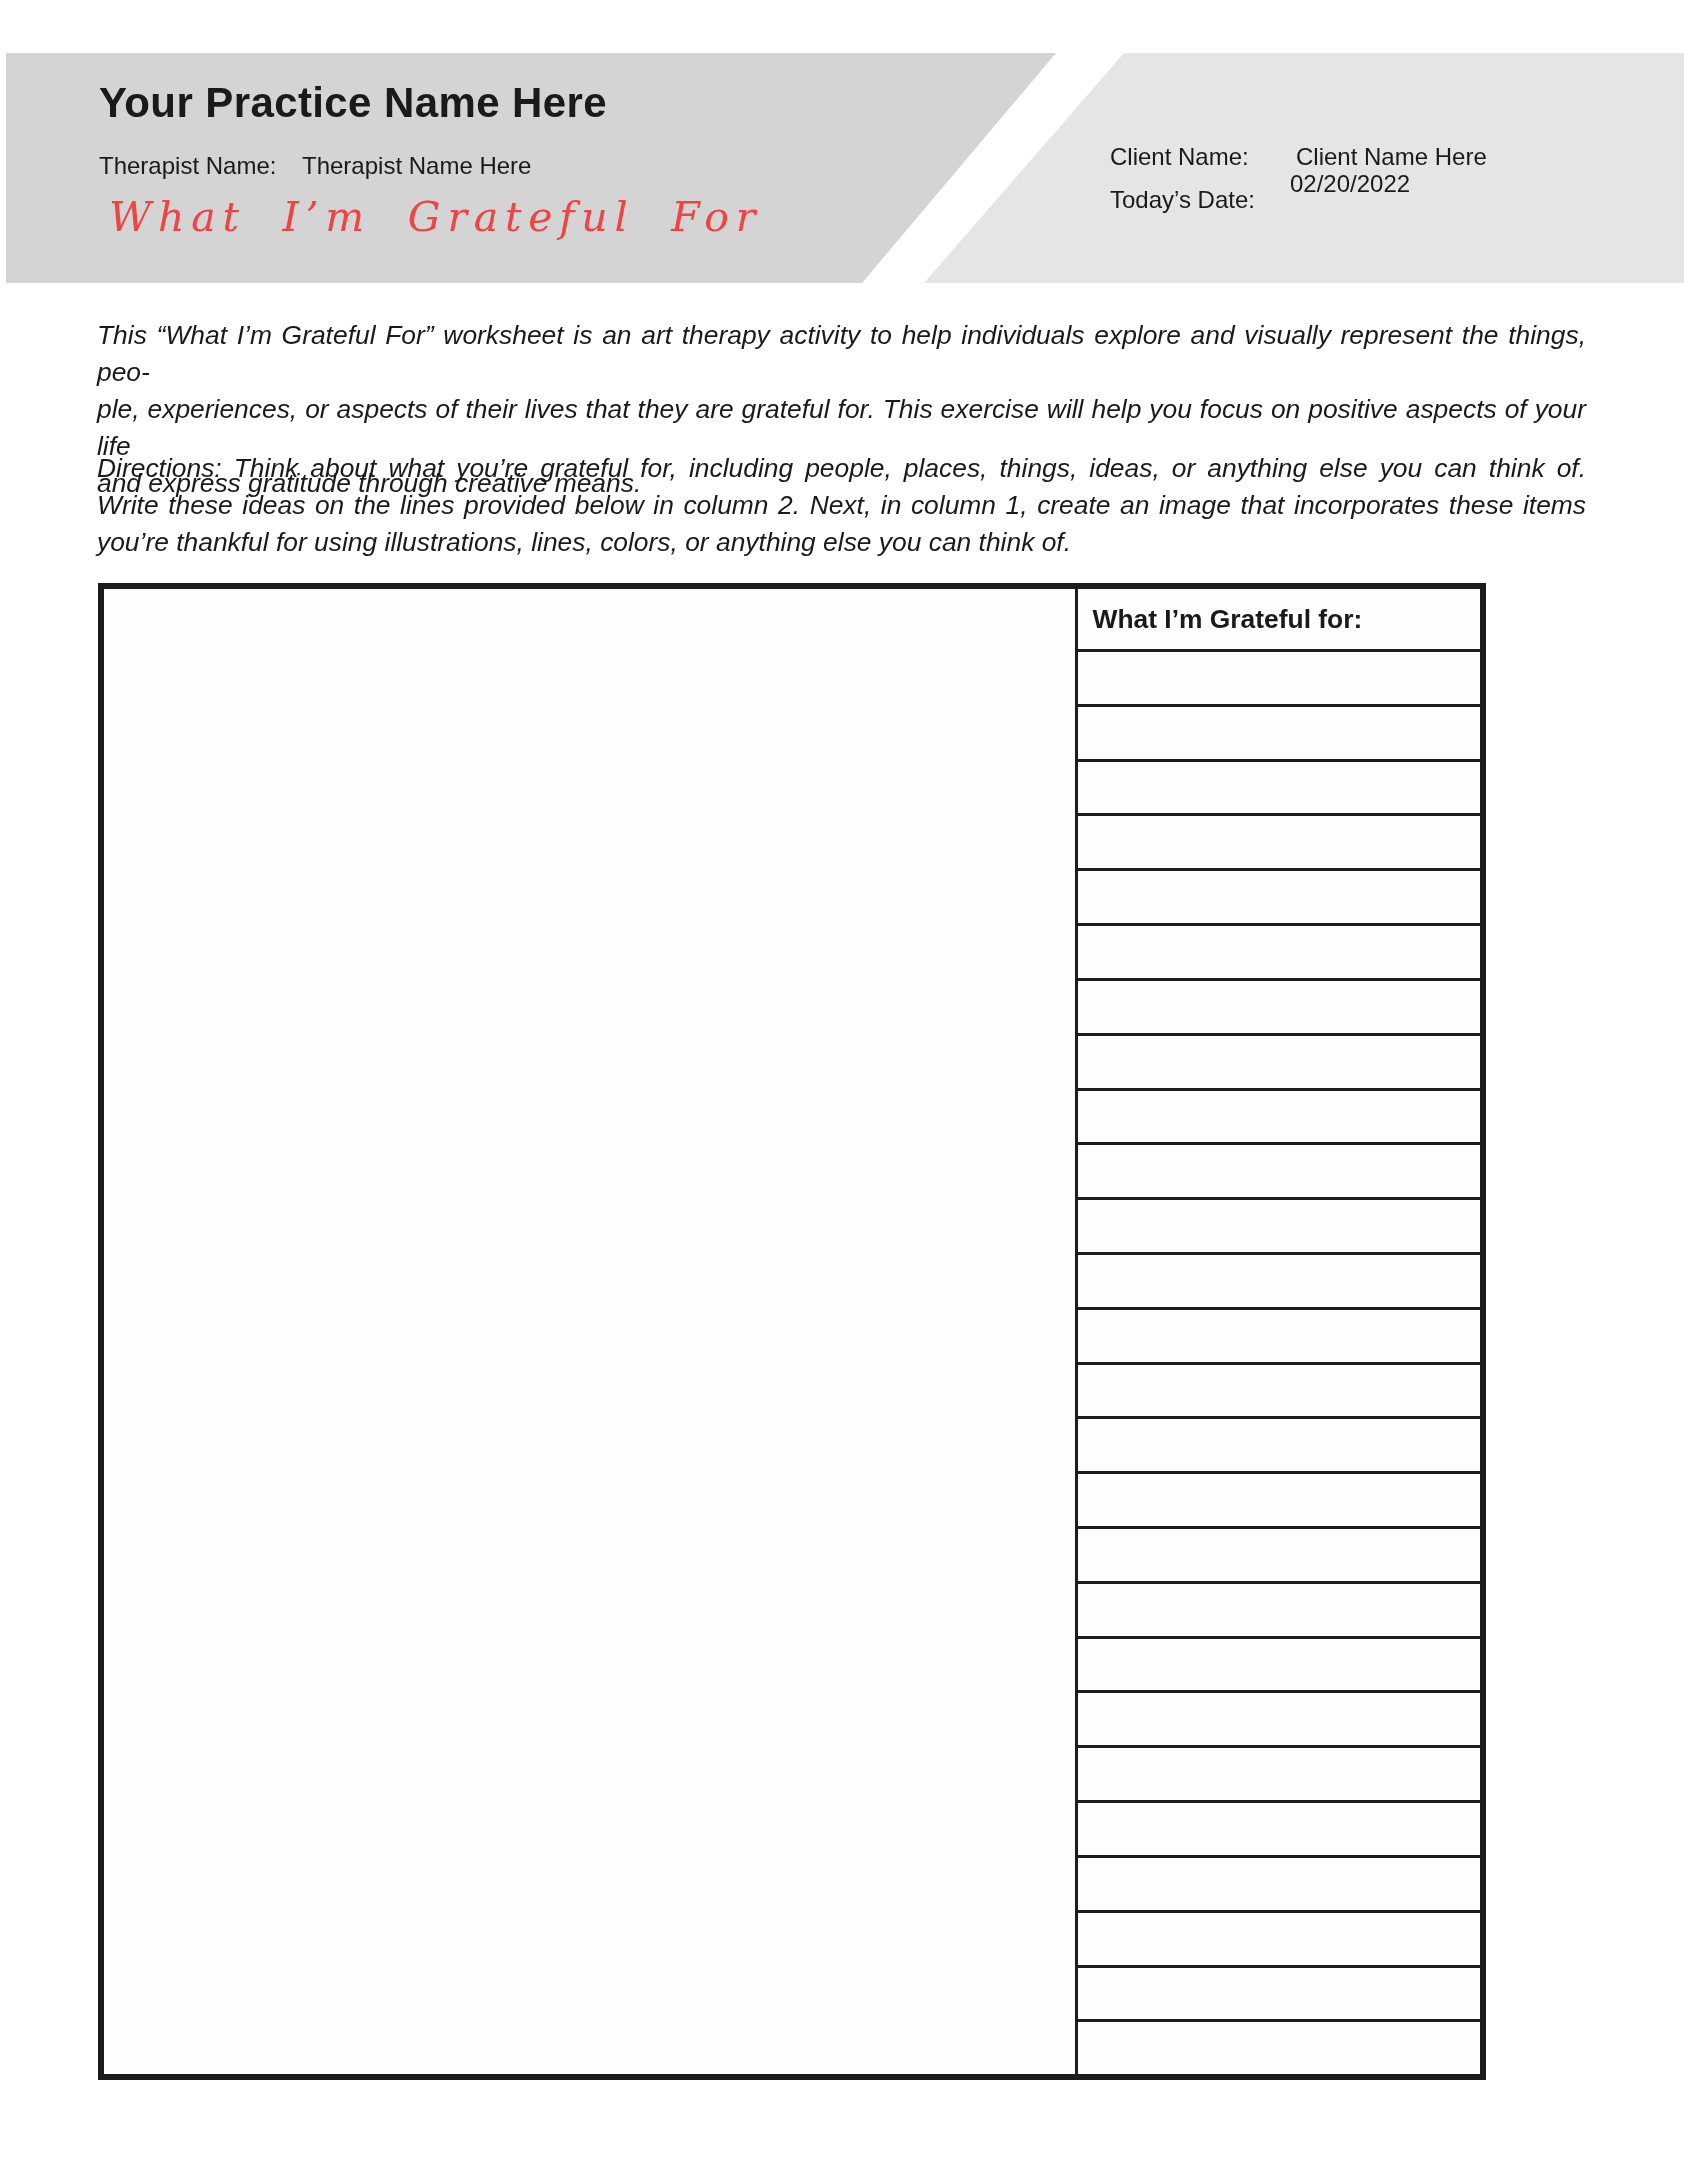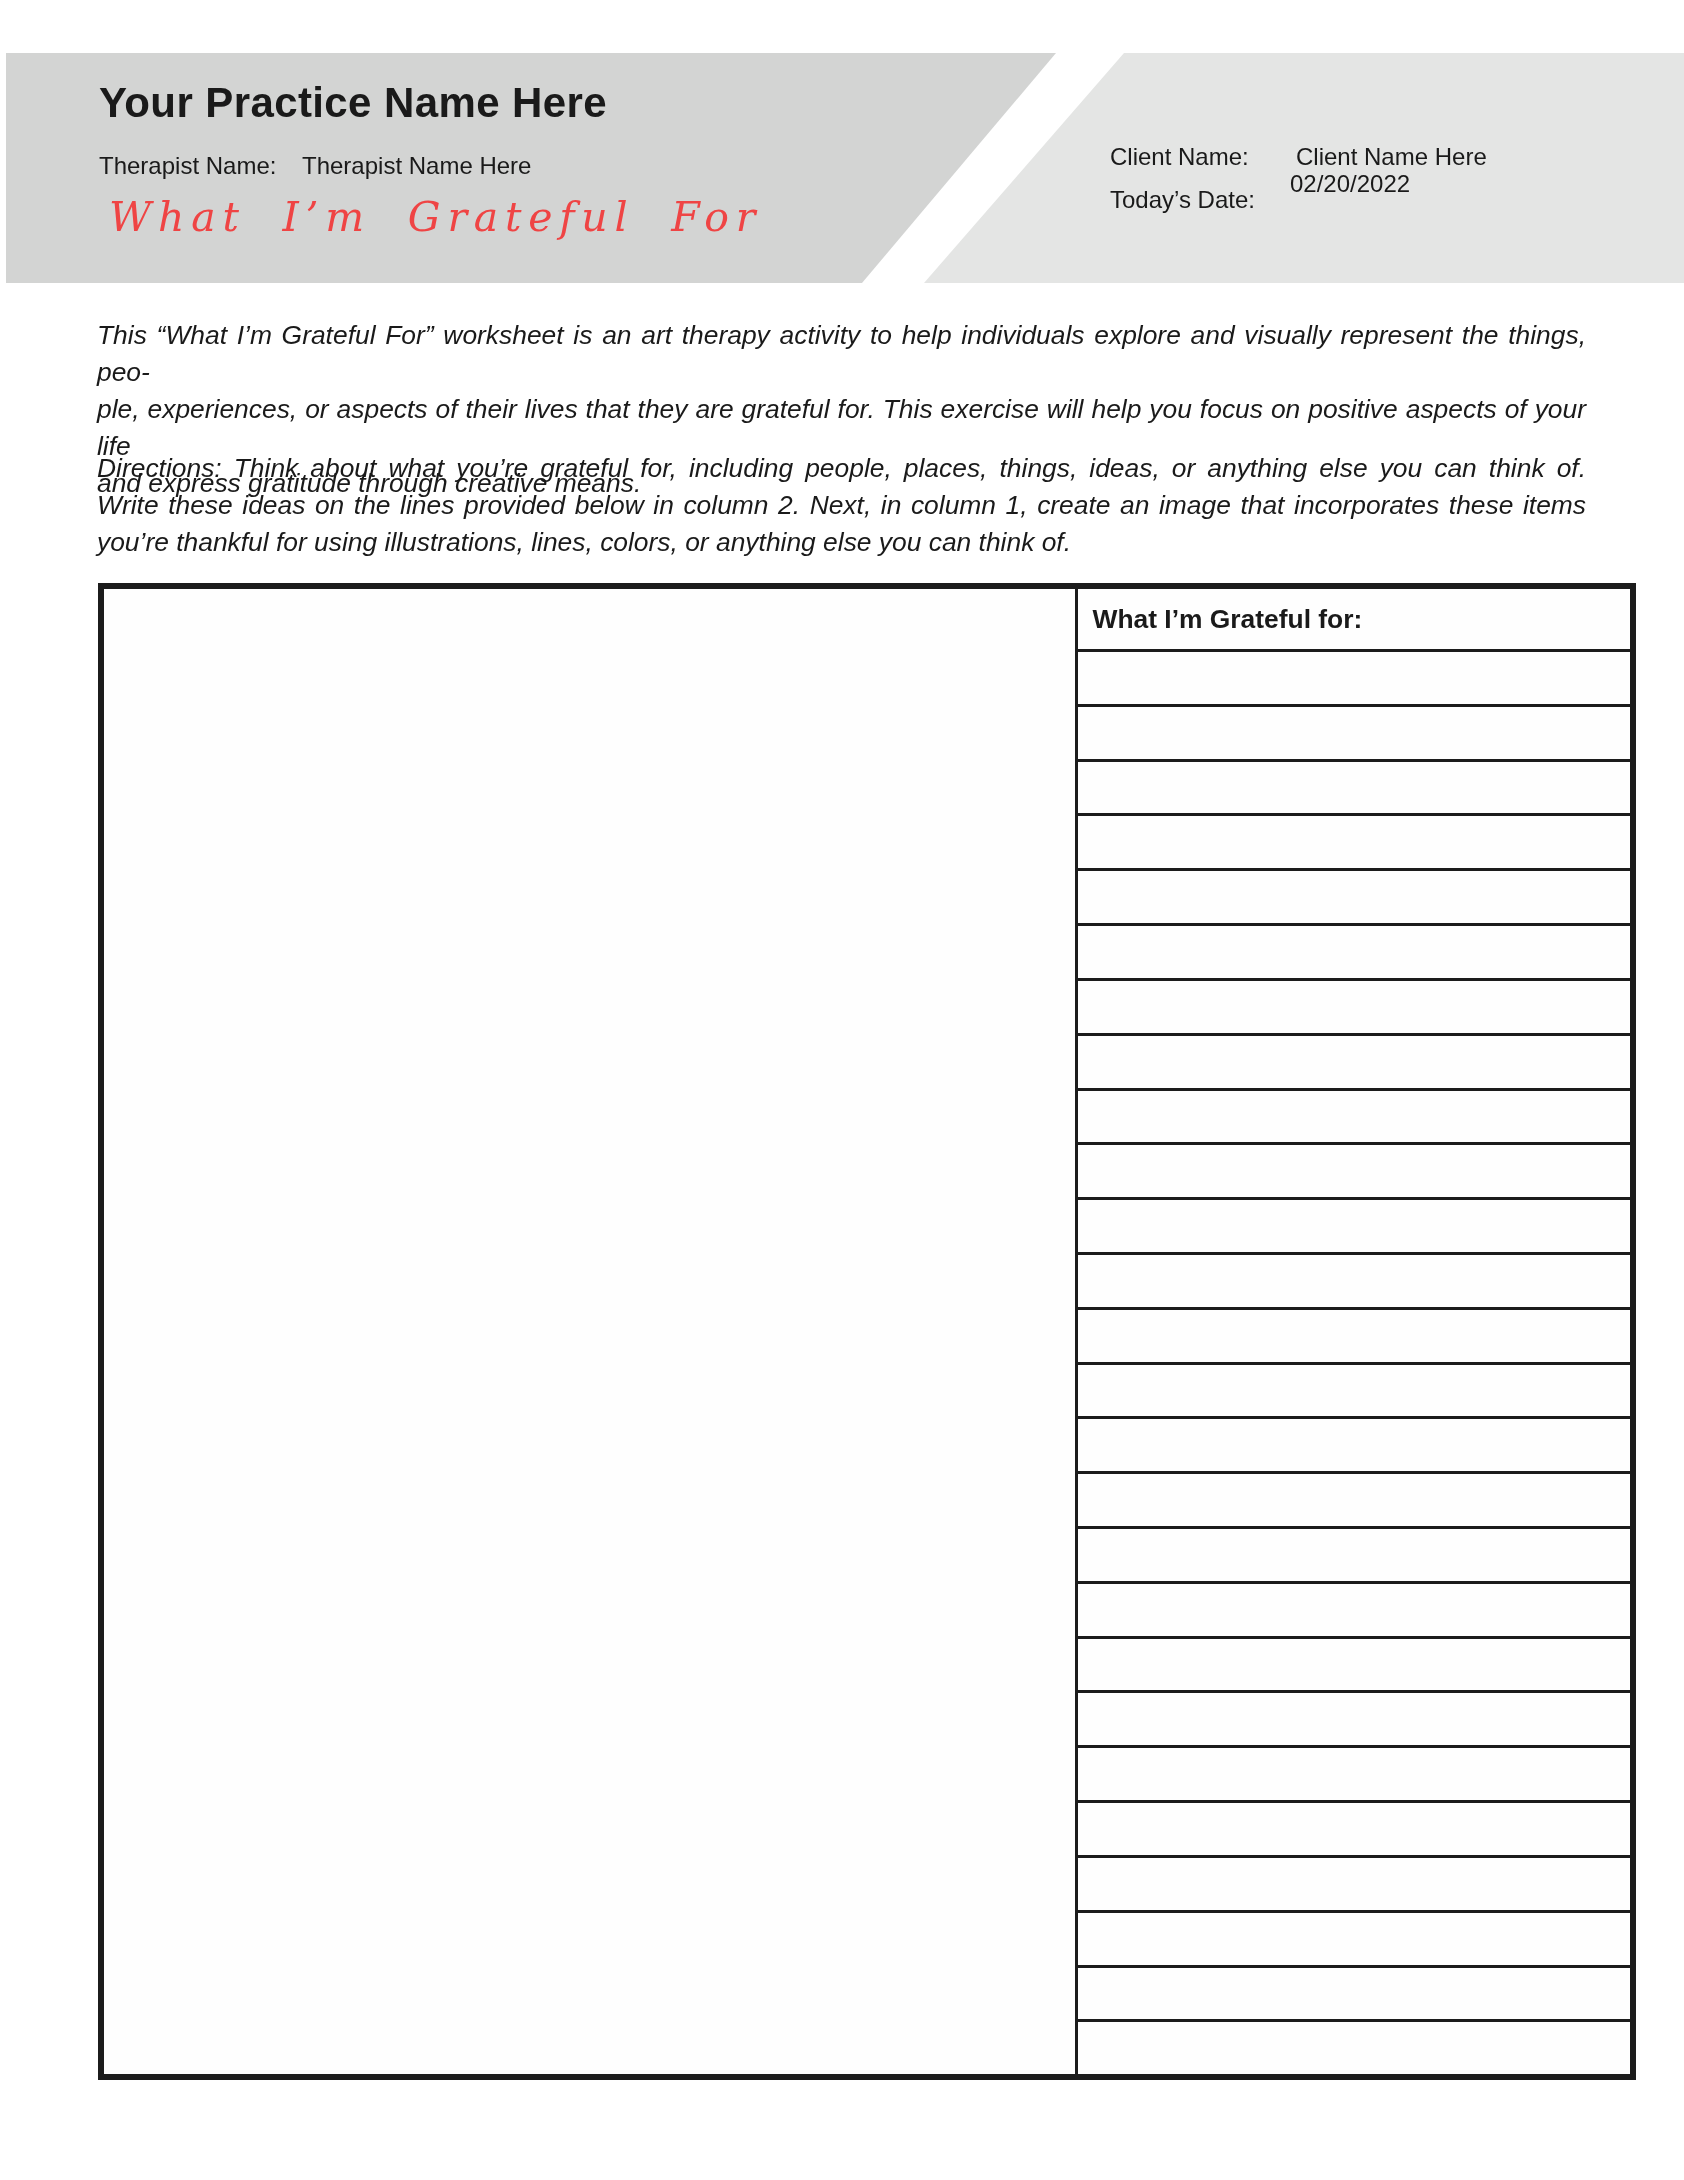--- a/index.html
+++ b/index.html
@@ -70,21 +70,21 @@
   .para-intro { top: 317px; }
   .para-directions { top: 450px; font-style: italic; }
   .jline { text-align: justify; text-align-last: justify; }
   .jline.last { text-align: justify; text-align-last: left; }
 
   
   .grid {
     position: absolute;
     left: 98px;
     top: 583px;
-    width: 1538px;
+    width: 1388px;
     height: 1497px;
     border: 6.8px solid var(--border-color, #1c1c1c);
     box-sizing: border-box;
     display: flex;
     background: #fefefe;
   }
   .draw-area {
     width: 974px;
     border-right: 3.4px solid var(--border-color, #1c1c1c);
     box-sizing: border-box;

